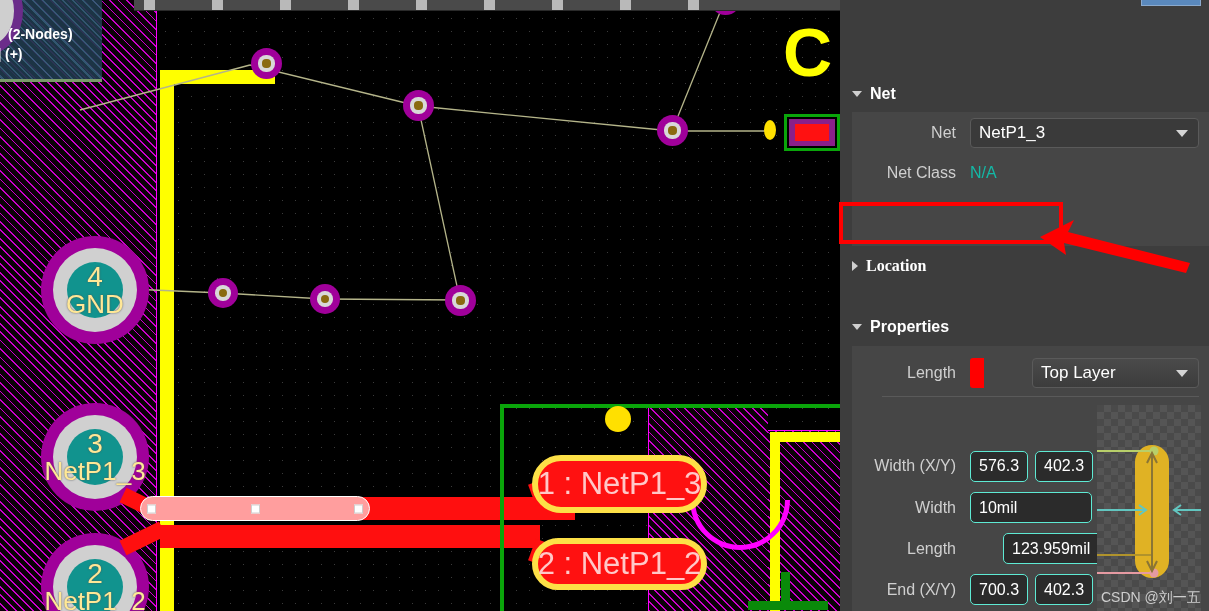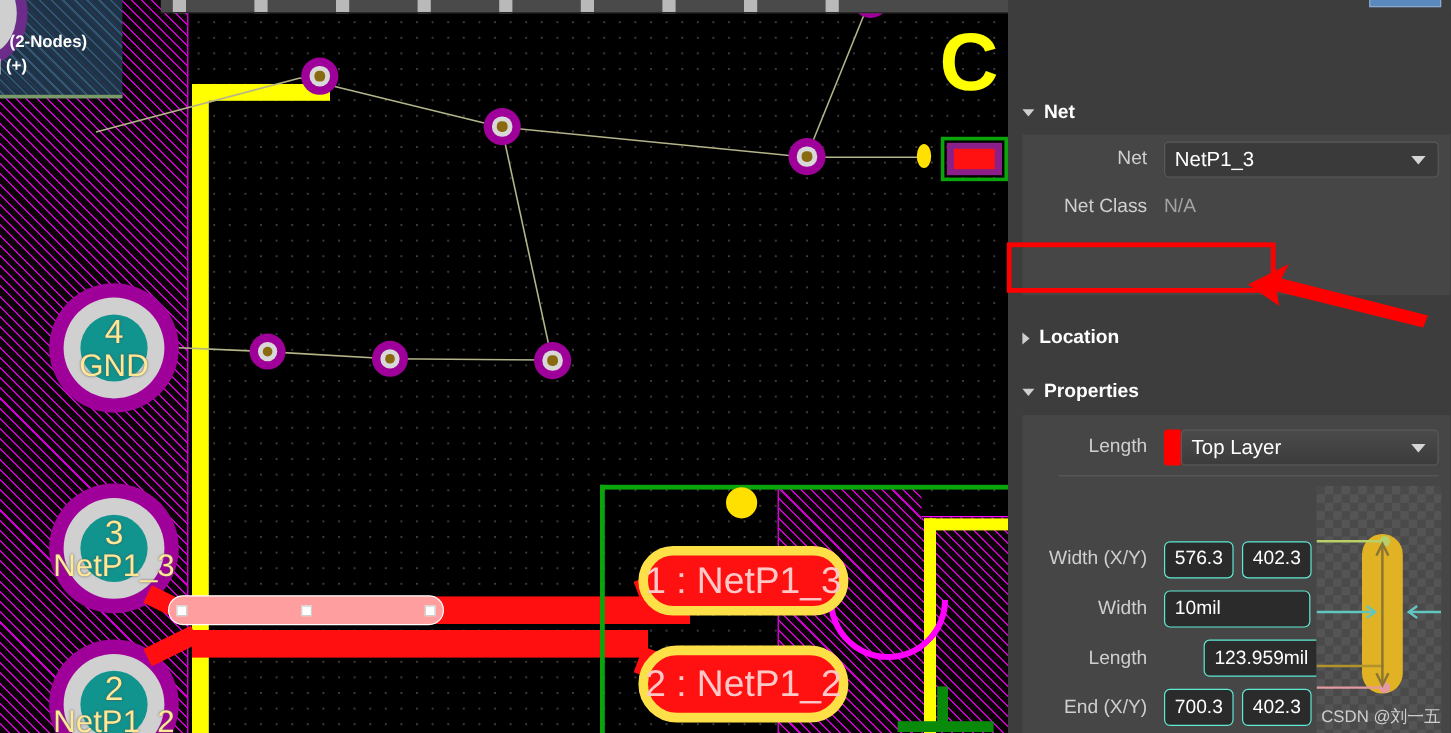--- a/index.html
+++ b/index.html
@@ -174,21 +174,21 @@
     border: 1.5px solid #ffffff;
   }
   .handle {
     position: absolute; width: 9px; height: 9px; background: #ffffff;
     border: 1px solid #cfcfcf; top: 50%; transform: translateY(-50%);
   }
 
   
   .smdpad {
     position: absolute; border-radius: 32px;
-    background: #ff1111; border: 8px solid #fde047;
+    background: #ff1111; border: 6px solid #fde047;
     display: flex; align-items: center; justify-content: center;
     color: #ffc8c8; font-size: 31px;
     font-family: "Liberation Sans", sans-serif;
     white-space: nowrap;
   }
   
   #arc-magenta {
     position: absolute; left: 690px; top: 450px; width: 100px; height: 100px;
     border: 5px solid #ff00ff; border-radius: 50%;
     border-left-color: transparent; border-top-color: transparent;
@@ -268,35 +268,35 @@
 
   .prow {
     display: flex; align-items: center; height: 34px;
     padding-left: 0;
   }
   .plabel {
     width: 118px; text-align: right; padding-right: 14px;
     color: #cfcfcf; font-size: 16px;
     flex: 0 0 118px;
   }
-  .pvalue-static { color: #a3a3a3; font-size: 16px; }
+  .pvalue-static { color: #14b8a6; font-size: 16px; }
 
   .combo {
     flex: 1 1 auto; height: 30px; margin-right: 10px;
     background: #3a3a3a; border: 1px solid #5a5a5a; border-radius: 4px;
     display: flex; align-items: center; padding: 0 8px;
     color: #ffffff; font-size: 17px; position: relative;
   }
   .combo .caret {
     position: absolute; right: 10px; top: 50%;
     width: 0; height: 0; margin-top: -3px;
     border-left: 6px solid transparent; border-right: 6px solid transparent;
     border-top: 7px solid #d5d5d5;
   }
-  .combo.layer { background: linear-gradient(#4a4a4a,#3c3c3c); }
+  .combo.layer { background: linear-gradient(#4a4a4a,#3c3c3c); margin-left: 48px; }
   .layer-swatch {
     width: 14px; height: 30px; background: #ff0000;
     margin-right: 0; flex: 0 0 14px;
     border-radius: 3px 0 0 3px;
   }
 
   .field {
     height: 31px; background: #2b2b2b; border: 1px solid #5eead4;
     border-radius: 5px; color: #ffffff; font-size: 16px;
     display: flex; align-items: center; padding: 0 8px;
@@ -417,21 +417,21 @@
     <div id="sel-trace">
       <div class="handle" style="left:6px;"></div>
       <div class="handle" style="left:50%; margin-left:-4px;"></div>
       <div class="handle" style="right:6px;"></div>
     </div>
 
     <div id="green-outline"></div>
     <div id="yellow-dot-u1"></div>
     <div id="arc-magenta"></div>
     <div class="smdpad" style="left:532px; top:455px; width:175px; height:58px;">1 : NetP1_3</div>
-    <div class="smdpad" style="left:532px; top:538px; width:175px; height:64px;">2 : NetP1_2</div>
+    <div class="smdpad" style="left:532px; top:538px; width:175px; height:52px;">2 : NetP1_2</div>
     <div id="green-cross-v"></div>
     <div id="green-cross-h"></div>
 
     <div id="lbl-c">C</div>
     <div id="green-smd-box"></div>
     <div id="magenta-smd"></div>
     <div id="red-smd"></div>
     <div id="yellow-dot-smd"></div>
 
     <div id="ruler">
@@ -470,21 +470,21 @@
           <span>NetP1_3</span>
           <span class="caret"></span>
         </div>
       </div>
       <div class="prow" style="height:38px;">
         <span class="plabel">Net Class</span>
         <span class="pvalue-static">N/A</span>
       </div>
     </div>
 
-    <div class="section-head" style="top:273px;">
+    <div class="section-head" style="top:257px;font-family:Liberation Serif, serif;">
       <span class="tri closed"></span>
       <span>Location</span>
     </div>
 
     <div class="section-head" style="top:318px;">
       <span class="tri open"></span>
       <span>Properties</span>
     </div>
     <div class="sec-body" style="top:346px; bottom:0;">
       <div class="prow" style="height:46px; padding-top:8px;">

